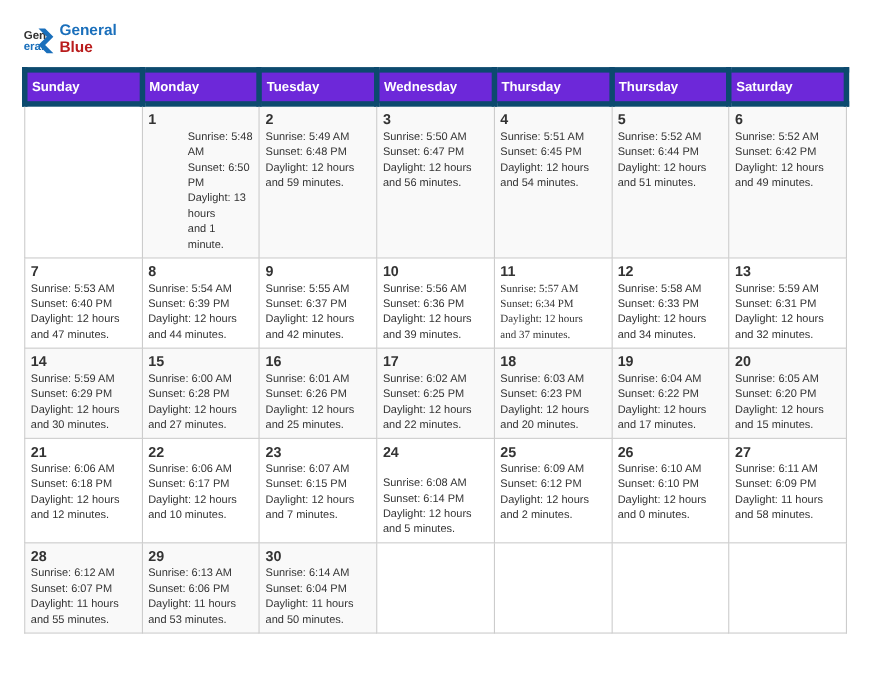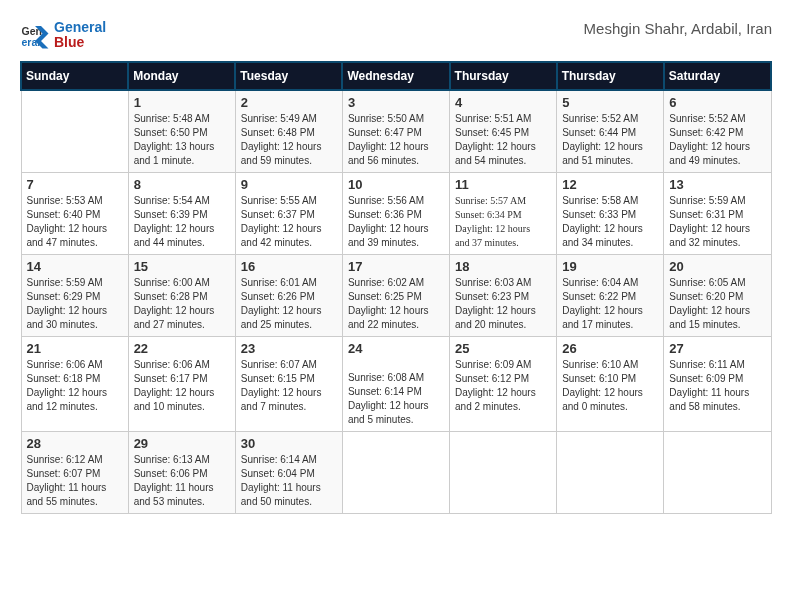--- a/index.html
+++ b/index.html
@@ -45,26 +45,26 @@
     .location-title {
       font-size: 15px;
       color: #555;
     }
     table {
       width: 100%;
       border-collapse: collapse;
       font-size: 11px;
     }
     thead th {
-      background-color: #0f172a;
+      background-color: #6d28d9;
       color: #fff;
       padding: 6px 4px;
       text-align: left;
       font-size: 12px;
-      border: 2px solid #0c4a6e;
+      border: 5px solid #0c4a6e;
     }
     tbody td {
       border: 1px solid #ccc;
       vertical-align: top;
       padding: 4px 5px;
       height: 80px;
       width: 14.28%;
       color: #333;
       background: #fff;
     }
@@ -96,42 +96,41 @@
       <text x="2" y="34" font-size="14" font-weight="bold" fill="#1a6fbb">eral</text>
       <polygon points="28,8 38,18 28,28 38,38 30,38 20,28 30,18 20,8" fill="#1a6fbb"></polygon>
     </svg>
     <div>
       <div class="logo-text">
         <span>General</span><br><span style="color:#b91c1c">Blue</span>
       </div>
     </div>
   </div>
   <div class="title-block">
-    <div class="location-title">Meshgin Shahr, Ardabil, Iran</div>
   </div>
 </div>
 
 <table>
   <thead>
     <tr id="weekday-header">
         <th>Sunday</th>
         <th>Monday</th>
         <th>Tuesday</th>
         <th>Wednesday</th>
         <th>Thursday</th>
         <th>Thursday</th>
         <th>Saturday</th>
       </tr>
   </thead>
   <tbody id="calendar-body">
       <tr>
         <td class="empty-cell"></td>
         <td>
           <span class="day-number">1</span>
-          <div class="day-info" style="white-space: pre-line;">Sunrise: 5:48 AM
+          <div class="day-info" style="white-space: pre-line; margin-left: 36px;">Sunrise: 5:48 AM
 Sunset: 6:50 PM
 Daylight: 13 hours
 and 1 minute.</div>
         </td>
         <td>
           <span class="day-number">2</span>
           <div class="day-info" style="white-space: pre-line;">Sunrise: 5:49 AM
 Sunset: 6:48 PM
 Daylight: 12 hours
 and 59 minutes.</div>

